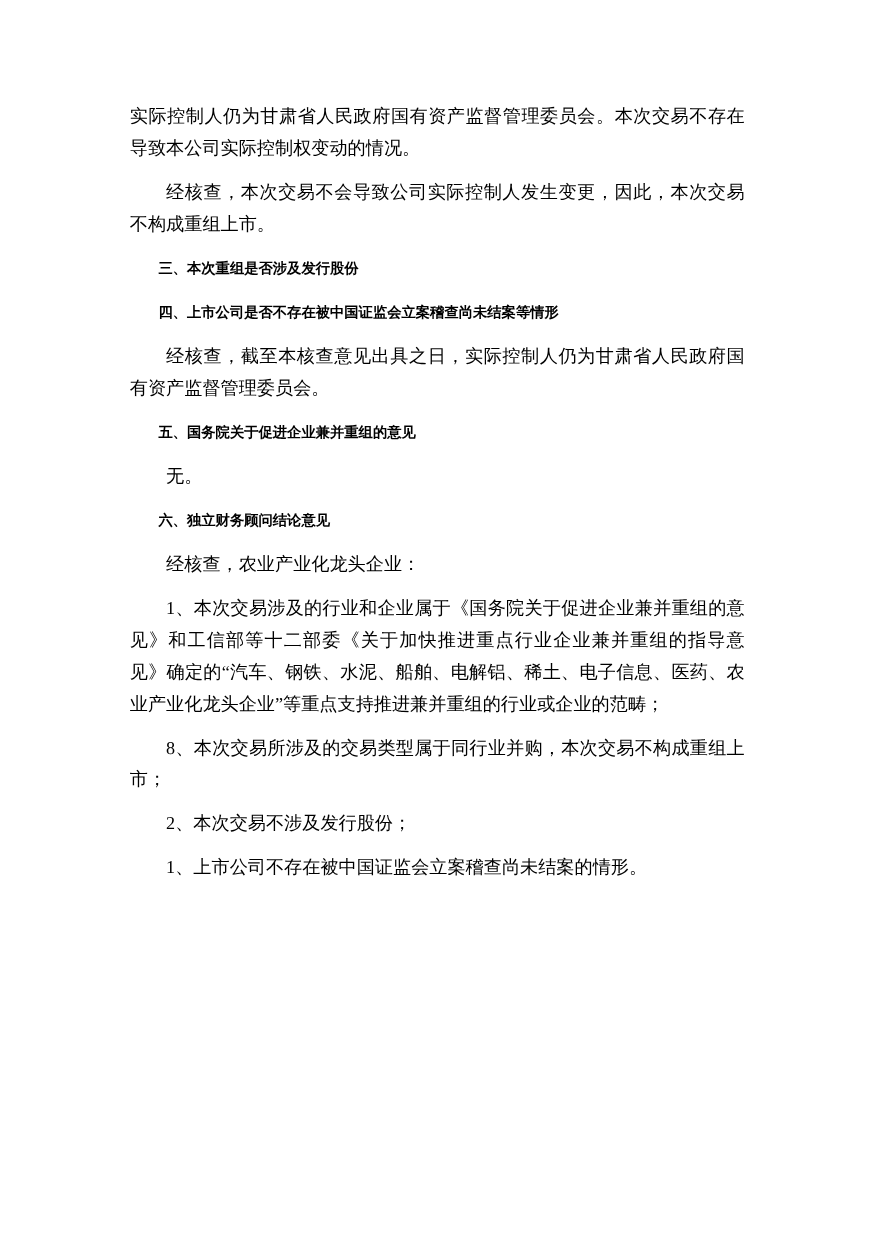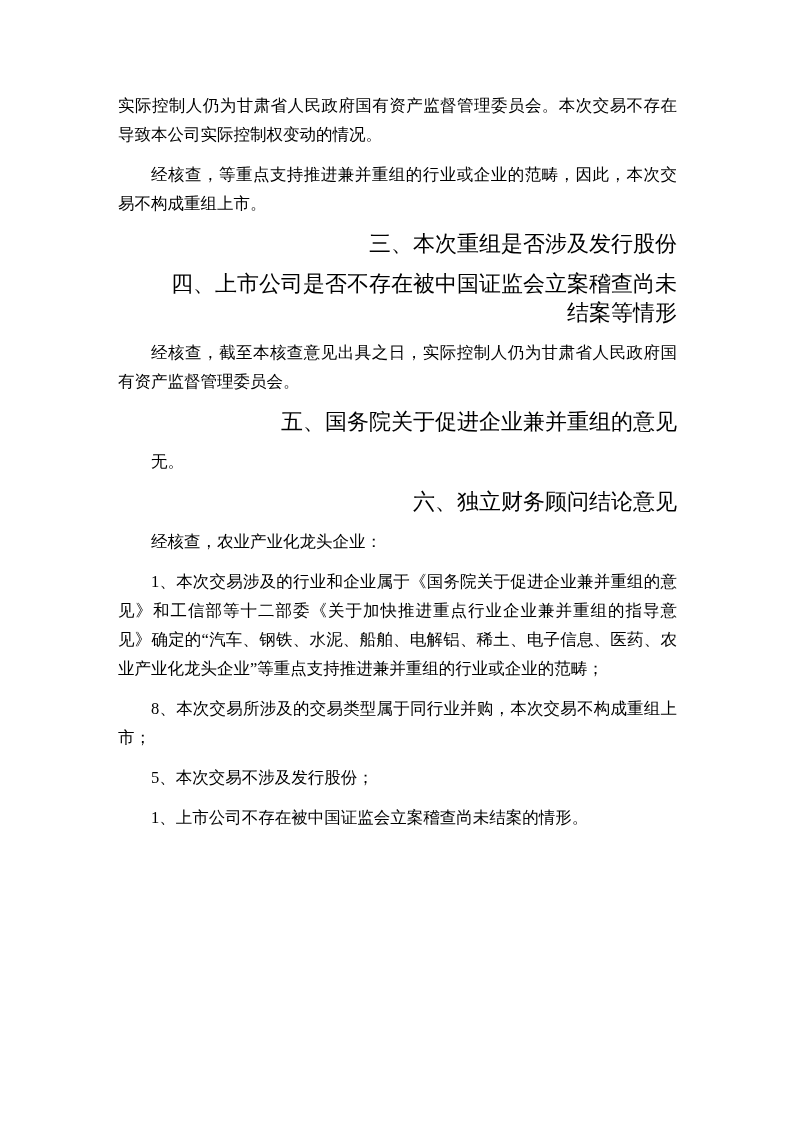--- a/index.html
+++ b/index.html
@@ -29,51 +29,51 @@
     overflow-wrap: anywhere;
   }
   .para.indent {
     text-indent: 2em;
   }
   .heading {
     margin: 0 0 11px 0;
     line-height: 29px;
     text-indent: 2em;
     font-family: "Liberation Sans", "DejaVu Sans", sans-serif;
-    font-weight: normal;
-    font-size: 22px;
-    text-align: right;
+    font-weight: bold;
+    font-size: 13px;
+    text-align: left;
   }
 </style>
 </head>
 <body>
 
 <div class="page">
 
   <p class="para">实际控制人仍为甘肃省人民政府国有资产监督管理委员会。本次交易不存在导致本公司实际控制权变动的情况。</p>
 
-  <p class="para indent">经核查，等重点支持推进兼并重组的行业或企业的范畴，因此，本次交易不构成重组上市。</p>
+  <p class="para indent">经核查，本次交易不会导致公司实际控制人发生变更，因此，本次交易不构成重组上市。</p>
 
   <div class="heading">三、本次重组是否涉及发行股份</div>
 
 
   <div class="heading">四、上市公司是否不存在被中国证监会立案稽查尚未结案等情形</div>
 
   <p class="para indent">经核查，截至本核查意见出具之日，实际控制人仍为甘肃省人民政府国有资产监督管理委员会。</p>
 
   <div class="heading">五、国务院关于促进企业兼并重组的意见</div>
 
   <p class="para indent">无。</p>
 
   <div class="heading">六、独立财务顾问结论意见</div>
 
   <p class="para indent">经核查，农业产业化龙头企业：</p>
 
   <p class="para indent">1、本次交易涉及的行业和企业属于《国务院关于促进企业兼并重组的意见》和工信部等十二部委《关于加快推进重点行业企业兼并重组的指导意见》确定的“汽车、钢铁、水泥、船舶、电解铝、稀土、电子信息、医药、农业产业化龙头企业”等重点支持推进兼并重组的行业或企业的范畴；</p>
 
   <p class="para indent">8、本次交易所涉及的交易类型属于同行业并购，本次交易不构成重组上市；</p>
 
-  <p class="para indent">5、本次交易不涉及发行股份；</p>
+  <p class="para indent">2、本次交易不涉及发行股份；</p>
 
   <p class="para indent">1、上市公司不存在被中国证监会立案稽查尚未结案的情形。</p>
 
 
 </div>
 
 </body></html>

